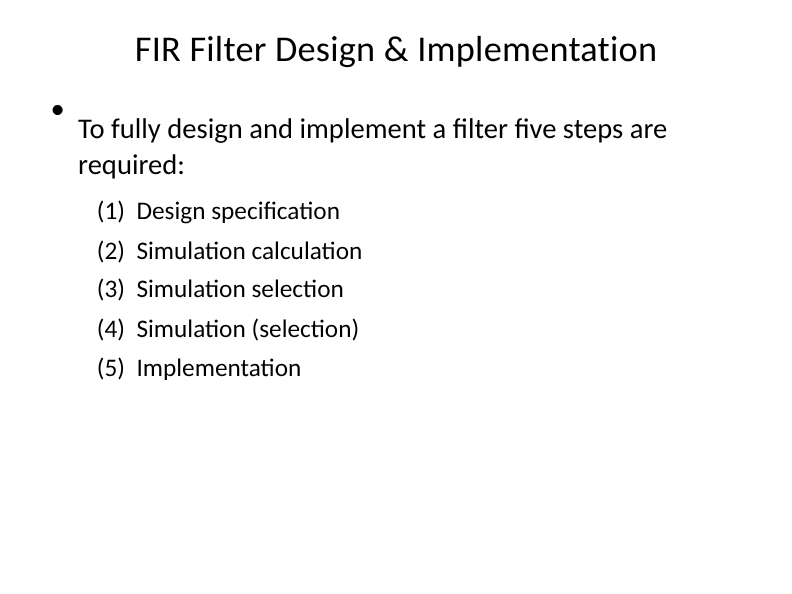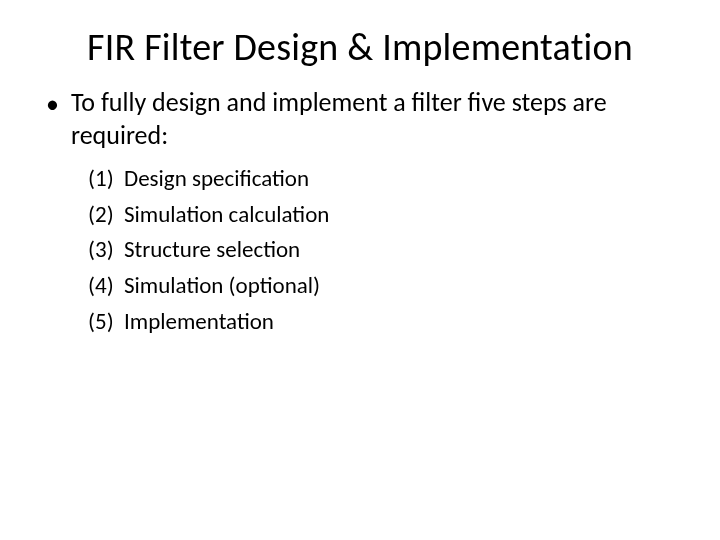--- a/index.html
+++ b/index.html
@@ -14,21 +14,21 @@
       font-family: Calibri, "Segoe UI", Arial, sans-serif;
       color: #000000;
       overflow: hidden;
     }
     .slide {
       width: 100%;
       height: 100%;
       padding: 24px 40px 0 40px;
     }
     .title {
-      font-size: 38px;
+      font-size: 33px;
       font-weight: 400;
       text-align: center;
       margin-bottom: 16px;
       letter-spacing: 0.2px;
     }
     .content {
       padding-left: 6px;
     }
     .bullet-main {
       display: flex;
@@ -36,20 +36,21 @@
       font-size: 26px;
       line-height: 1.25;
       margin-bottom: 10px;
     }
     .bullet-dot {
       margin-right: 12px;
       margin-top: 2px;
     }
     .bullet-text {
       flex: 1;
+      margin-top: 20px;
     }
     .numbered-list {
       padding-left: 42px;
       font-size: 23px;
       line-height: 1.55;
     }
     .numbered-item {
       display: flex;
     }
     .num {
@@ -73,25 +74,25 @@
       <div class="numbered-item">
         <span class="num">(1)</span>
         <span class="item-text">Design specification</span>
       </div>
       <div class="numbered-item">
         <span class="num">(2)</span>
         <span class="item-text">Simulation calculation</span>
       </div>
       <div class="numbered-item">
         <span class="num">(3)</span>
-        <span class="item-text">Structure selection</span>
+        <span class="item-text">Simulation selection</span>
       </div>
       <div class="numbered-item">
         <span class="num">(4)</span>
-        <span class="item-text">Simulation (optional)</span>
+        <span class="item-text">Simulation (selection)</span>
       </div>
       <div class="numbered-item">
         <span class="num">(5)</span>
         <span class="item-text">Implementation</span>
       </div>
     </div>
   </div>
 </div>
 
 </body></html>

